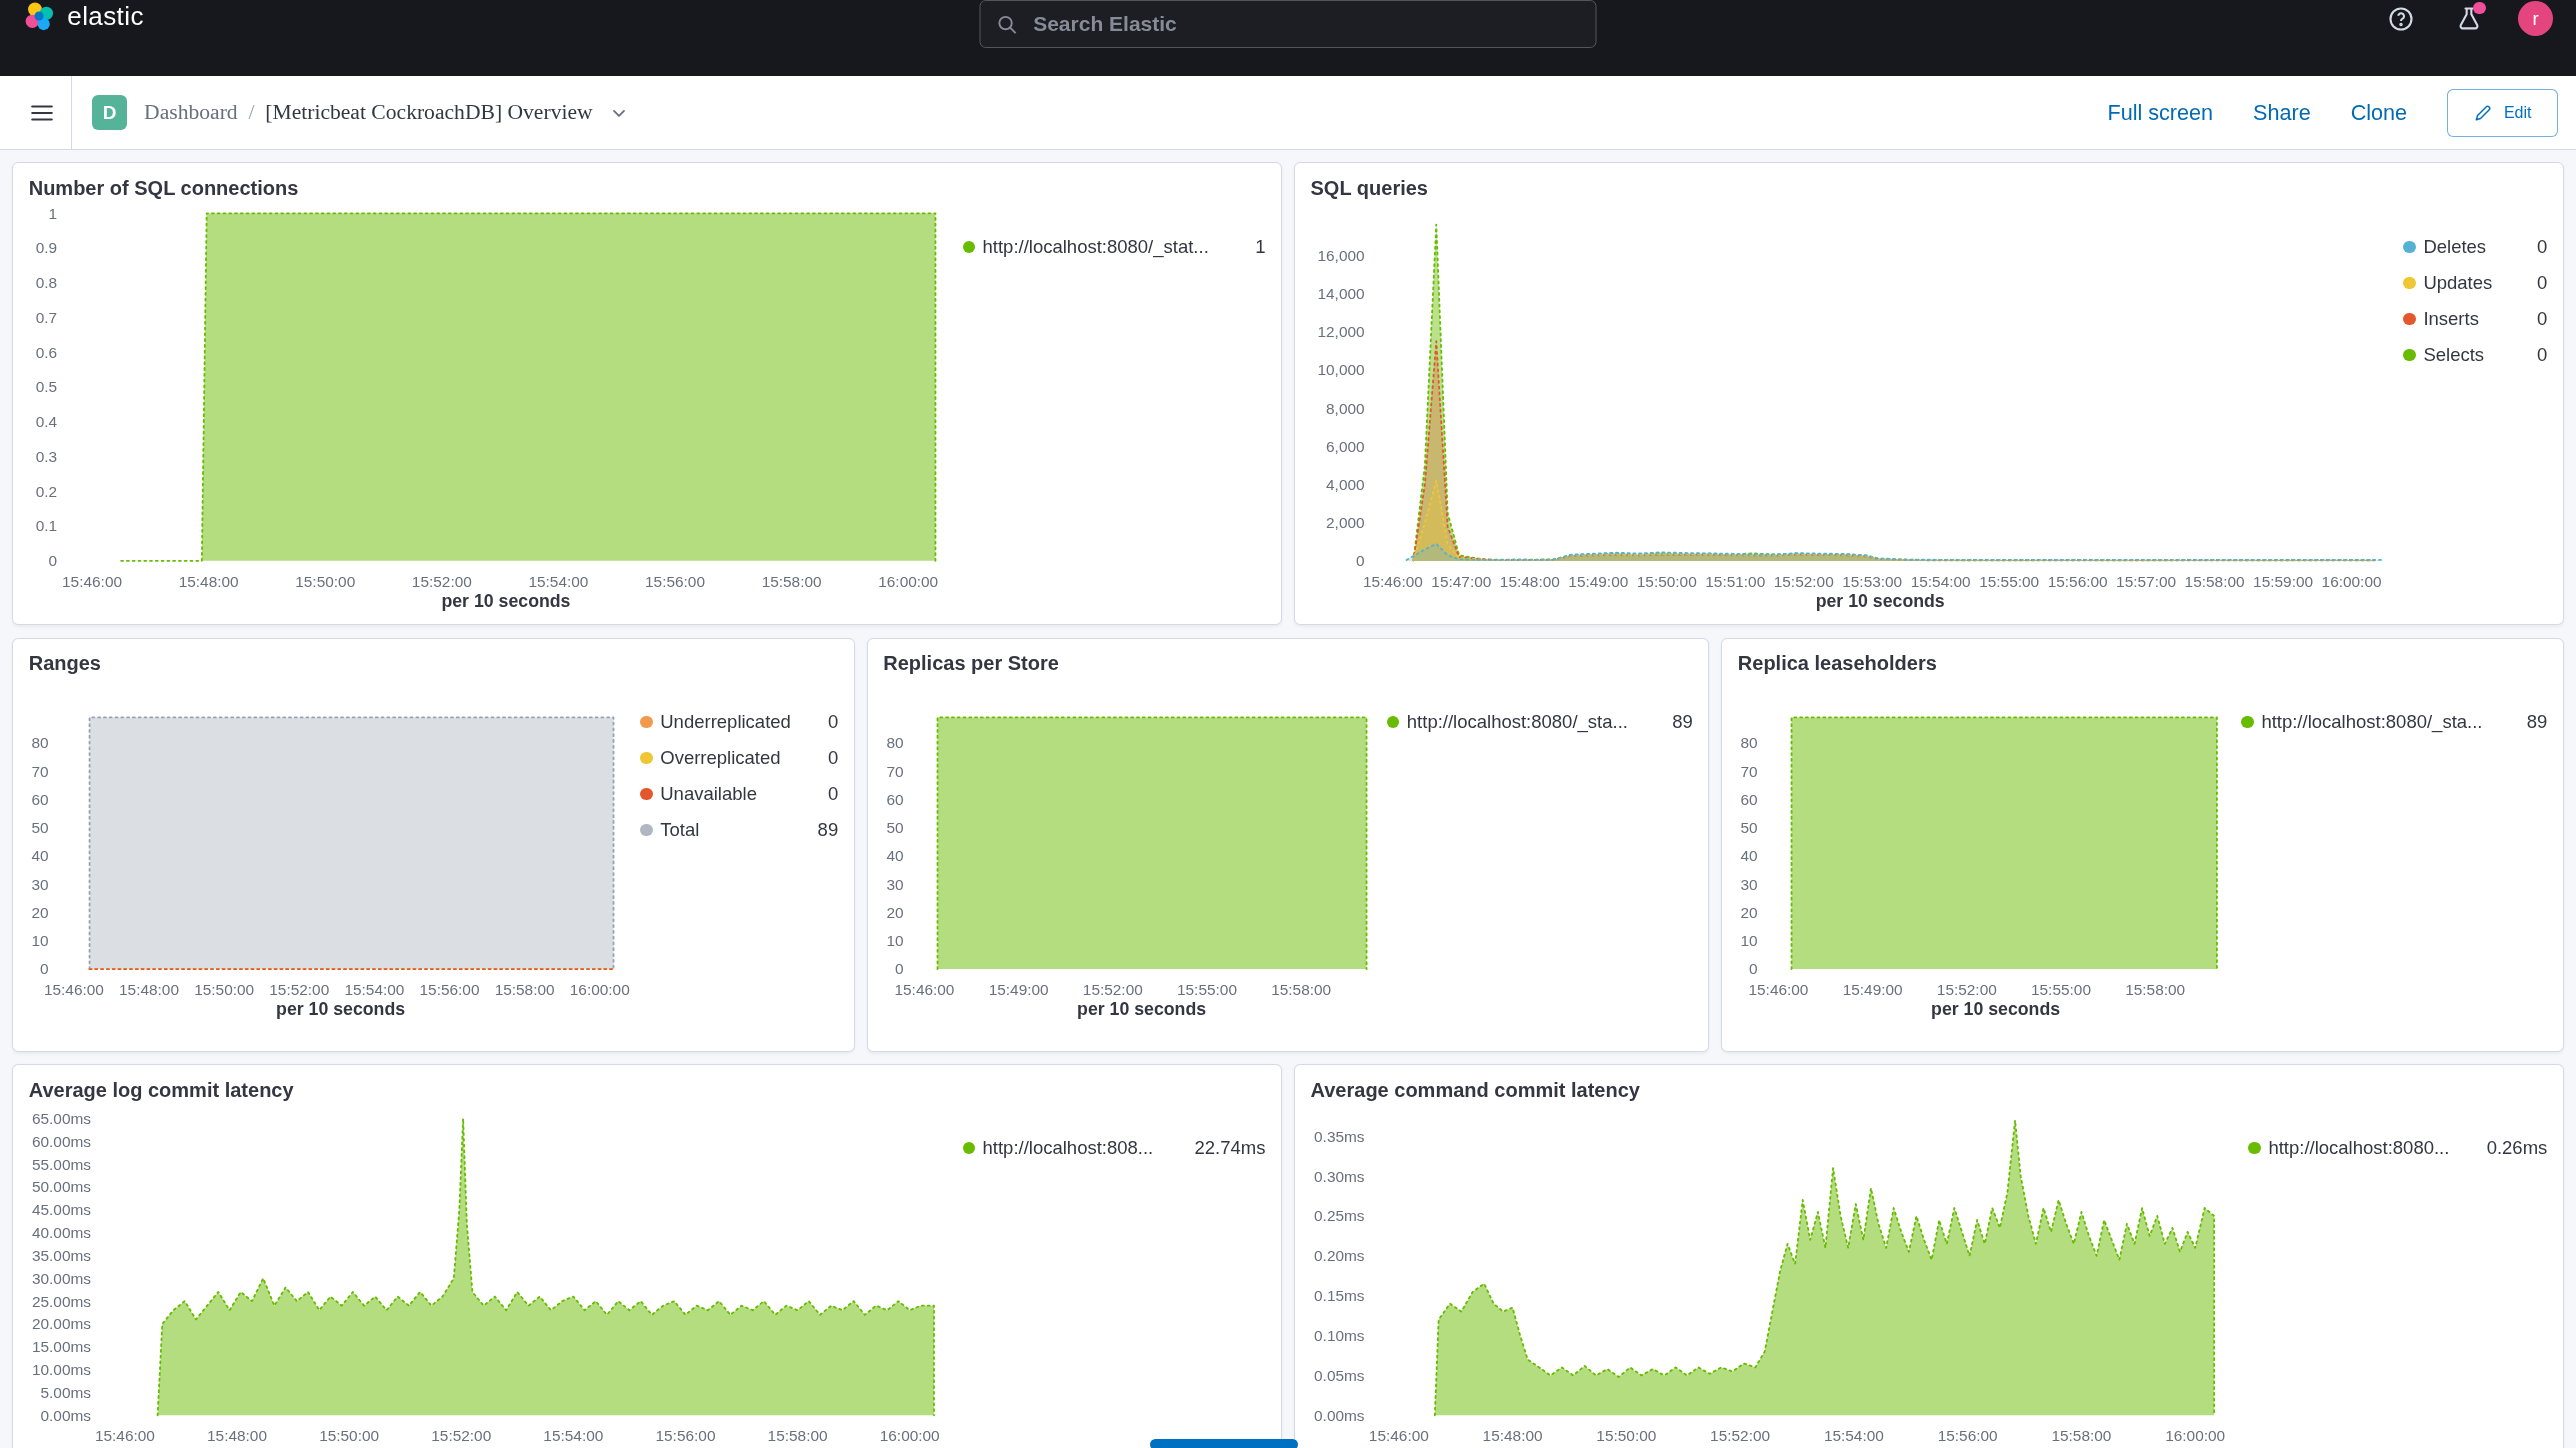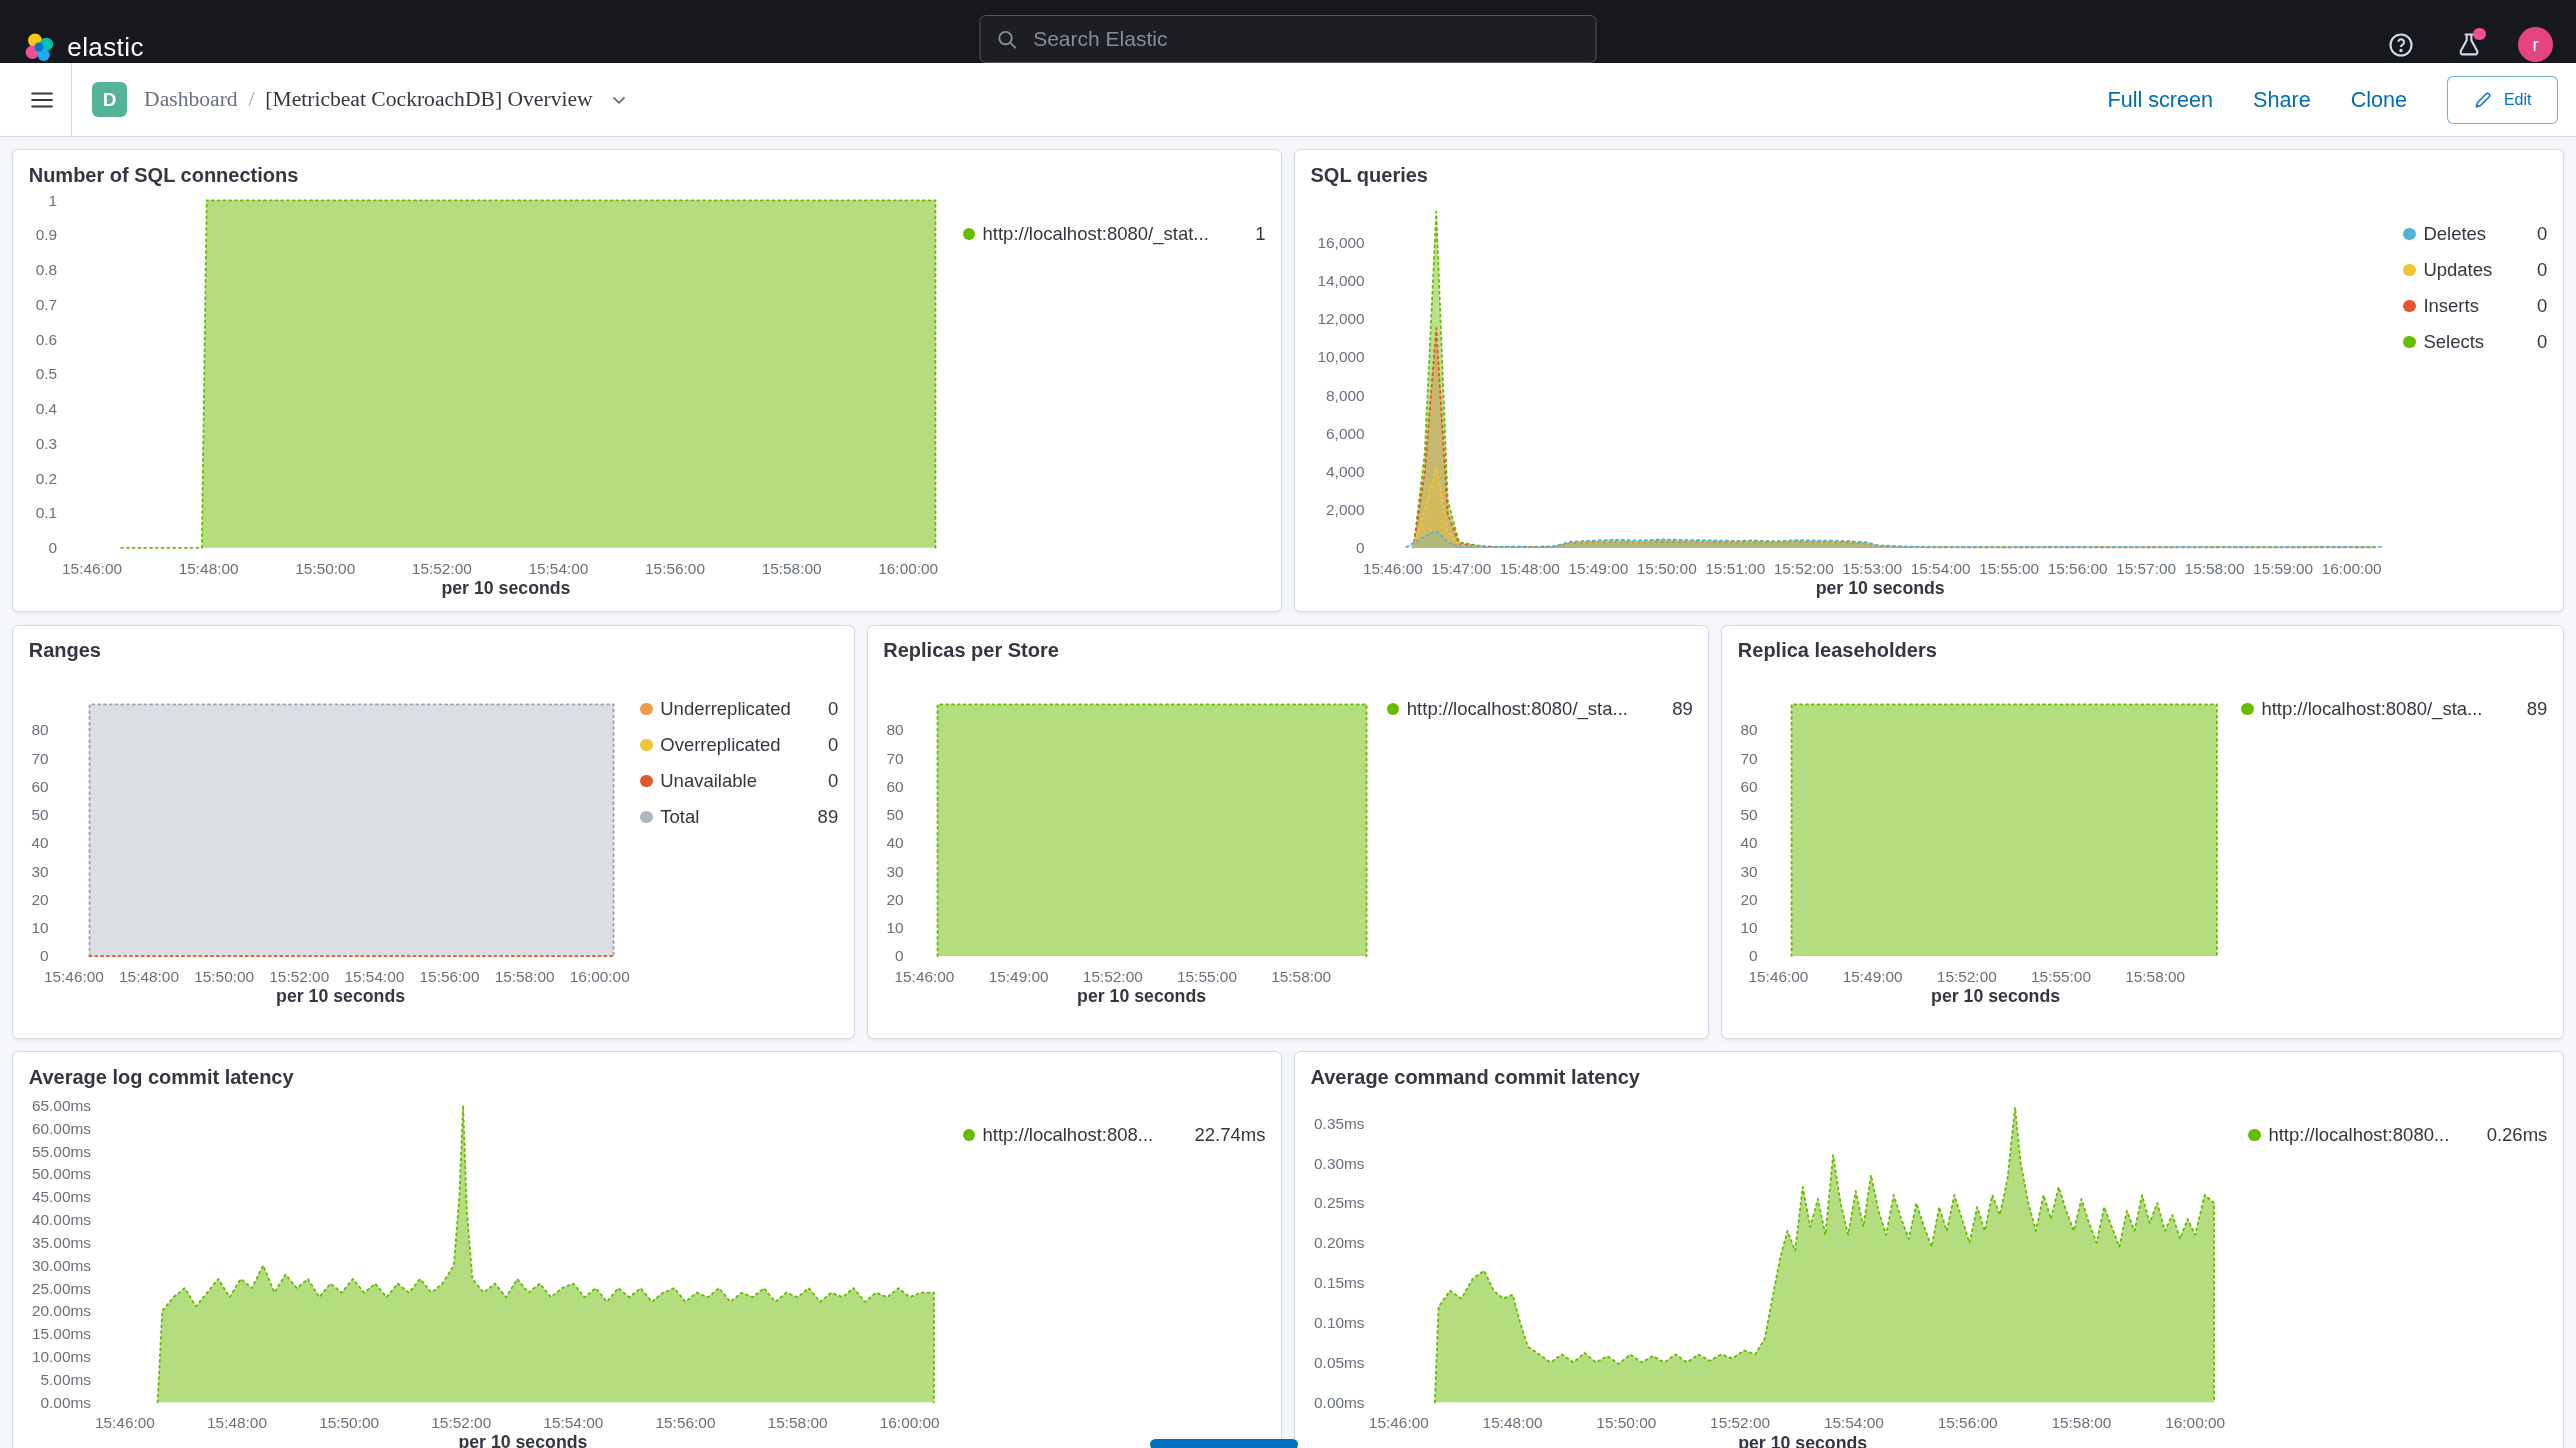--- a/index.html
+++ b/index.html
@@ -3,25 +3,25 @@
 <meta charset="utf-8">
 <style>
   * { box-sizing: border-box; }
   html,body { margin:0; padding:0; }
   body {
     width:2576px; height:1448px; overflow:hidden;
     font-family:"Liberation Sans", sans-serif;
     background:#f5f7fa; color:#343741;
   }
   
-  .topbar { height:63px; background:#17181d; display:flex; align-items:flex-end; padding:0 23px; position:relative; }
+  .topbar { height:76px; background:#17181d; display:flex; align-items:flex-start; padding:0 23px; position:relative; }
   .brand { display:flex; align-items:center; gap:12.3px; color:#ffffff; font-size:26px; font-weight:500; letter-spacing:0.4px; cursor:pointer; }
   .searchbox { position:absolute; left:50%; transform:translateX(-50%); width:617px; height:48px;
     background:#1d1e24; border:0.8px solid #53565f; border-radius:6.2px; display:flex; align-items:center; padding:0 15.4px; gap:12.3px; }
-  .searchbox input { flex:1; border:none; outline:none; background:transparent; color:#d6d8de; font-size:21px; font-family:inherit; }
+  .searchbox input { flex:1; border:none; outline:none; background:transparent; color:#d6d8de; font-size:21px; font-family:inherit;font-weight:bold; }
   .searchbox input::placeholder { color:#878b96; }
   .topbar-right { margin-left:auto; display:flex; align-items:center; gap:31px; }
   .icon-btn { position:relative; width:37px; height:37px; display:flex; align-items:center; justify-content:center; cursor:pointer; }
   .badge-dot { position:absolute; top:1.5px; right:1.5px; width:12.3px; height:12.3px; border-radius:50%; background:#f04e98; }
   .avatar { width:35px; height:35px; border-radius:50%; background:#e5457e; color:#fff; font-size:18.5px; display:flex; align-items:center; justify-content:center; cursor:pointer; }
   
   .toolbar { height:74px; background:#fff; border-bottom:0.8px solid #d3dae6; display:flex; align-items:center; padding:0 0 0 12.3px; }
   .hamburger { width:59px; height:74px; display:flex; align-items:center; justify-content:center; cursor:pointer; }
   .tb-divider { width:0.8px; height:74px; background:#d3dae6; }
   .dash-badge { width:35px; height:35px; border-radius:6.2px; background:#54b399; color:#fff; font-size:19px; font-weight:700; display:flex; align-items:center; justify-content:center; margin:0 17px 0 20px; cursor:pointer; }

